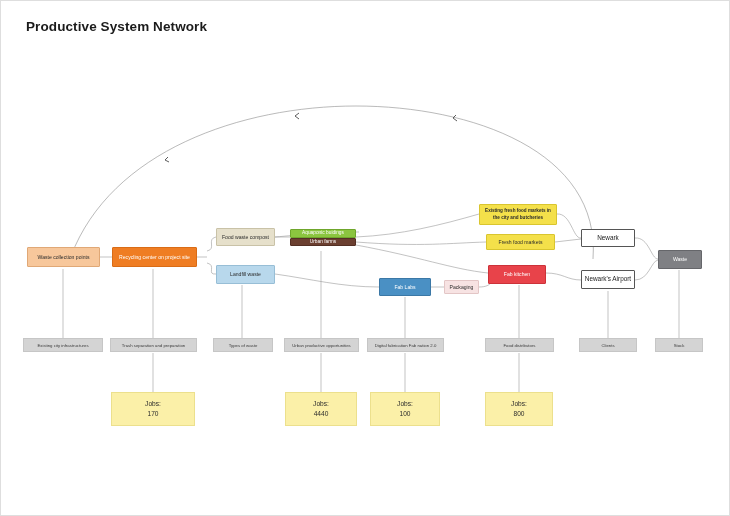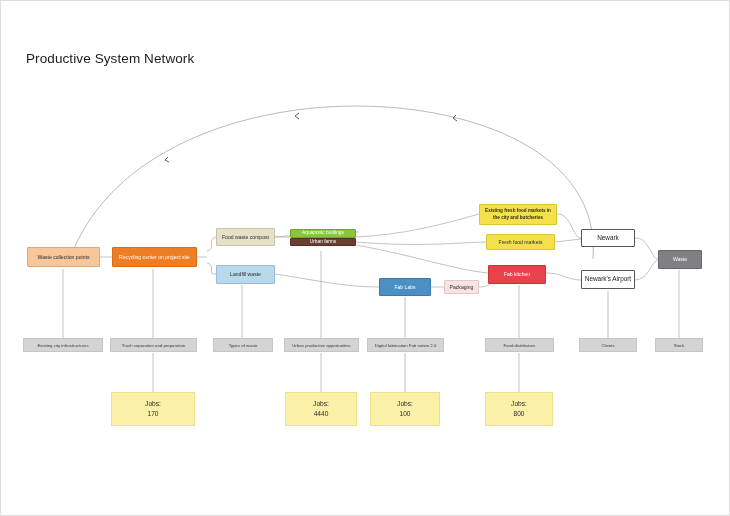--- a/index.html
+++ b/index.html
@@ -19,24 +19,23 @@
     height: 516px;
     background: #ffffff;
     border: 1px solid #dedede;
     box-sizing: border-box;
   }
   #title {
     position: absolute;
     left: 25px;
     top: 18px;
     font-size: 13.5px;
-    font-weight: normal;
+    font-weight: bold;
     color: #1b1b1b;
     letter-spacing: 0.1px;
-    margin-top: 32px;
   }
   svg#wires {
     position: absolute;
     left: 0; top: 0;
     width: 730px;
     height: 516px;
     pointer-events: none;
   }
   .node {
     position: absolute;

